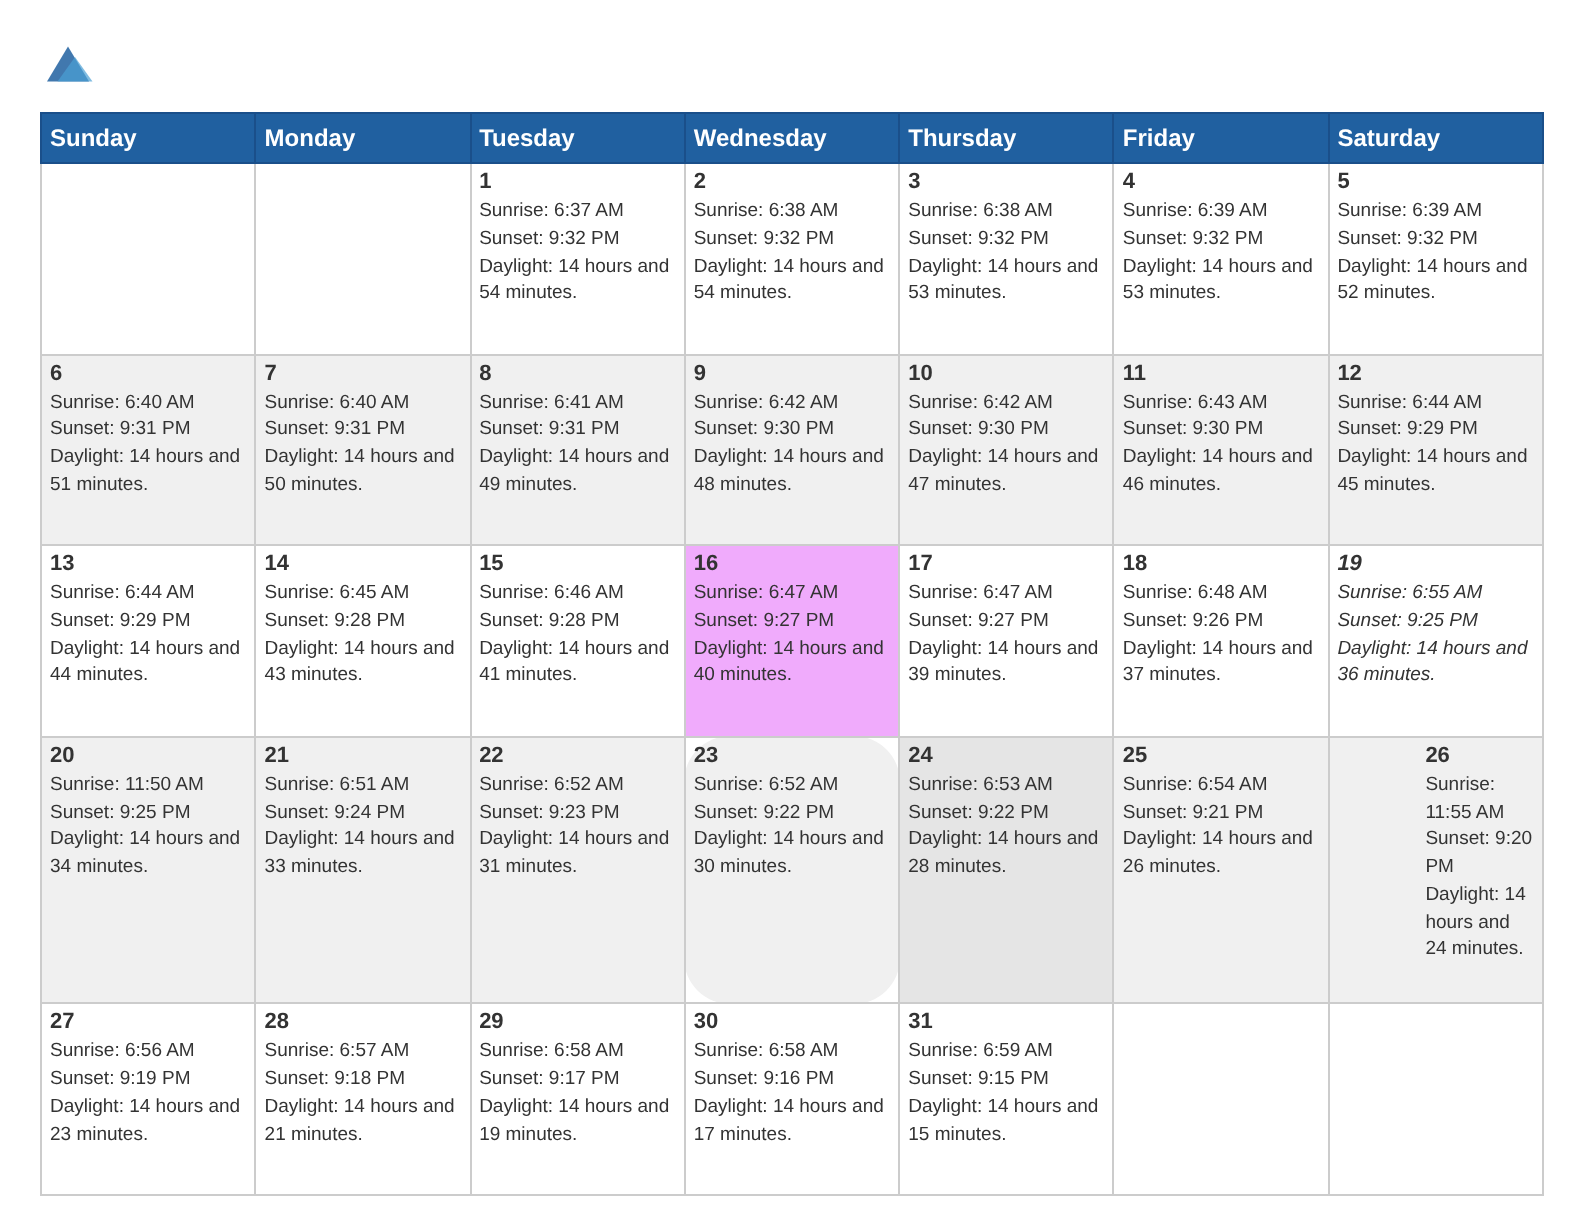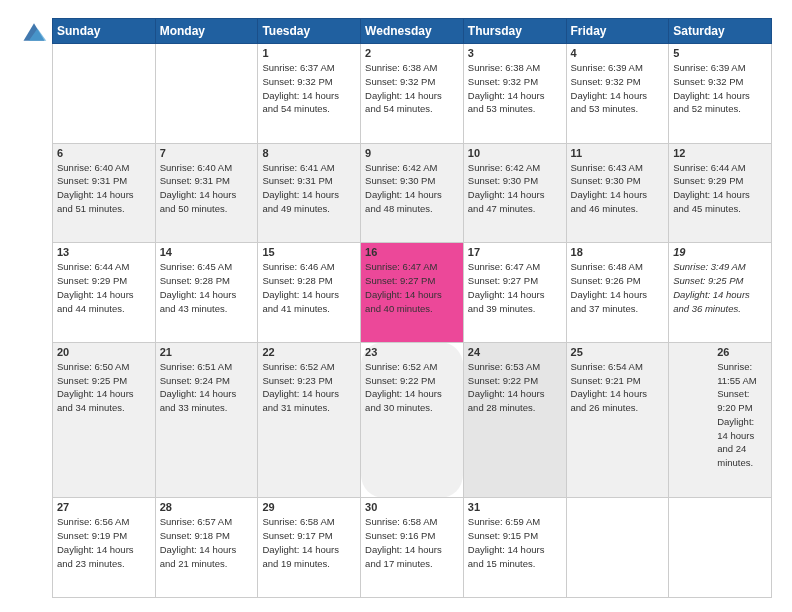--- a/index.html
+++ b/index.html
@@ -8,21 +8,21 @@
       background: #fff;
       width: 792px;
       height: 612px;
       overflow: hidden;
     }
     .page {
       width: 792px;
       height: 612px;
       padding: 18px 20px 14px 20px;
       display: flex;
-      flex-direction: row;
+      flex-direction: column;
     }
     .header {
       display: flex;
       justify-content: space-between;
       align-items: flex-start;
       margin-bottom: 10px;
     }
     .logo {
       display: flex;
       align-items: center;
@@ -201,41 +201,41 @@
             <div class="cell-text"><span>Sunrise: 6:44 AM</span><br><span>Sunset: 9:29 PM</span><br><span>Daylight: 14 hours and 44 minutes.</span></div>
           </td>
           <td style="background: rgb(255, 255, 255);">
             <span class="day-number">14</span>
             <div class="cell-text"><span>Sunrise: 6:45 AM</span><br><span>Sunset: 9:28 PM</span><br><span>Daylight: 14 hours and 43 minutes.</span></div>
           </td>
           <td style="background: rgb(255, 255, 255);">
             <span class="day-number">15</span>
             <div class="cell-text"><span>Sunrise: 6:46 AM</span><br><span>Sunset: 9:28 PM</span><br><span>Daylight: 14 hours and 41 minutes.</span></div>
           </td>
-          <td style="background: #ec4899;">
+          <td style="background: #f0abfc;">
             <span class="day-number">16</span>
             <div class="cell-text"><span>Sunrise: 6:47 AM</span><br><span>Sunset: 9:27 PM</span><br><span>Daylight: 14 hours and 40 minutes.</span></div>
           </td>
           <td style="background: rgb(255, 255, 255);">
             <span class="day-number">17</span>
             <div class="cell-text"><span>Sunrise: 6:47 AM</span><br><span>Sunset: 9:27 PM</span><br><span>Daylight: 14 hours and 39 minutes.</span></div>
           </td>
           <td style="background: rgb(255, 255, 255);">
             <span class="day-number">18</span>
             <div class="cell-text"><span>Sunrise: 6:48 AM</span><br><span>Sunset: 9:26 PM</span><br><span>Daylight: 14 hours and 37 minutes.</span></div>
           </td>
           <td style="background: rgb(255, 255, 255); font-style: italic;">
             <span class="day-number">19</span>
-            <div class="cell-text"><span>Sunrise: 3:49 AM</span><br><span>Sunset: 9:25 PM</span><br><span>Daylight: 14 hours and 36 minutes.</span></div>
+            <div class="cell-text"><span>Sunrise: 6:55 AM</span><br><span>Sunset: 9:25 PM</span><br><span>Daylight: 14 hours and 36 minutes.</span></div>
           </td>
         </tr>
         <tr class="row-even">
           <td style="background: rgb(240, 240, 240);">
             <span class="day-number">20</span>
-            <div class="cell-text"><span>Sunrise: 6:50 AM</span><br><span>Sunset: 9:25 PM</span><br><span>Daylight: 14 hours and 34 minutes.</span></div>
+            <div class="cell-text"><span>Sunrise: 11:50 AM</span><br><span>Sunset: 9:25 PM</span><br><span>Daylight: 14 hours and 34 minutes.</span></div>
           </td>
           <td style="background: rgb(240, 240, 240);">
             <span class="day-number">21</span>
             <div class="cell-text"><span>Sunrise: 6:51 AM</span><br><span>Sunset: 9:24 PM</span><br><span>Daylight: 14 hours and 33 minutes.</span></div>
           </td>
           <td style="background: rgb(240, 240, 240);">
             <span class="day-number">22</span>
             <div class="cell-text"><span>Sunrise: 6:52 AM</span><br><span>Sunset: 9:23 PM</span><br><span>Daylight: 14 hours and 31 minutes.</span></div>
           </td>
           <td style="background: rgb(240, 240, 240); border-radius: 23px;">

